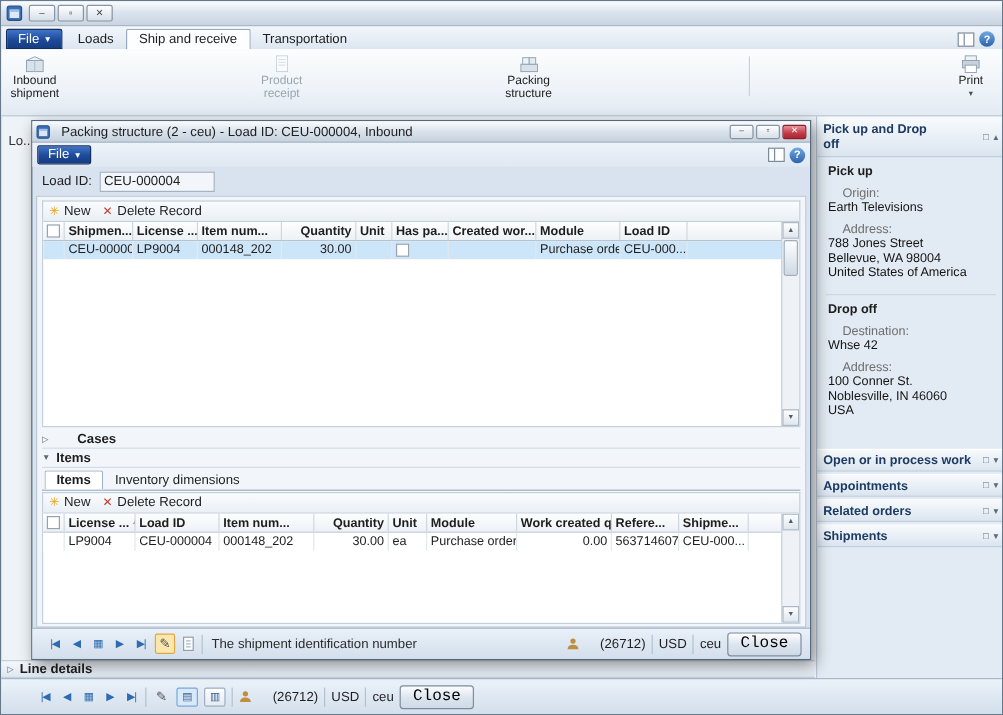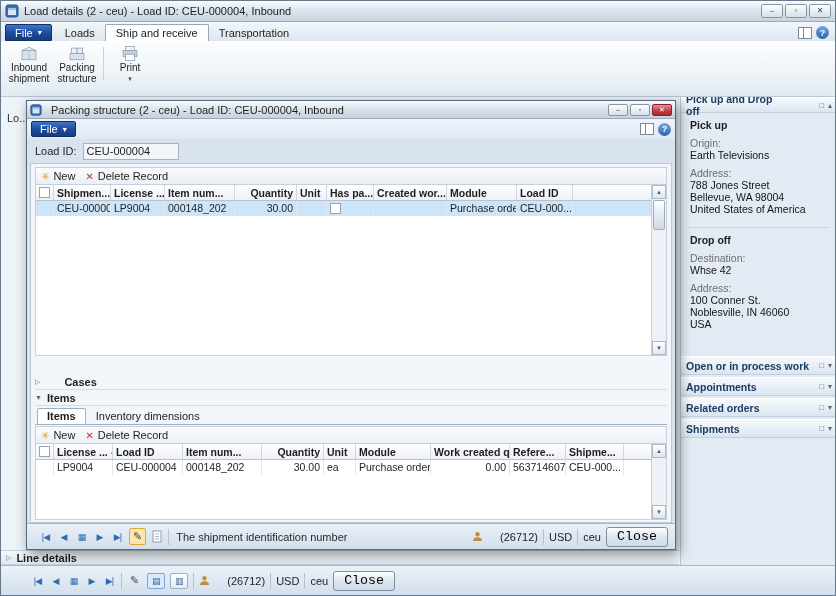--- a/index.html
+++ b/index.html
@@ -20,21 +20,21 @@
   .file-btn { height:17px; margin:0 3px 0 2px; padding:0 9px; background:linear-gradient(#3f74c8,#1d4a99 55%,#173c80); color:#fff; border:1px solid #122f60; border-radius:2px 2px 0 0; display:flex; align-items:center; gap:5px; }
   .file-btn .crt { font-size:8px; }
   .tab { height:17px; padding:0 10px; display:flex; align-items:center; }
   .tab.active { background:#fdfeff; border:1px solid #98a8ba; border-bottom:none; border-radius:2px 2px 0 0; }
   .tabstrip-right { margin-left:auto; display:flex; gap:4px; align-items:center; padding:0 4px 2px 0; }
   .layout-ic { width:14px; height:12px; border:1px solid #7b8a99; background:#fff; position:relative; }
   .layout-ic::after { content:""; position:absolute; left:4px; top:0; bottom:0; width:1px; background:#7b8a99; }
   .help-ic { width:13px; height:13px; border-radius:50%; background:linear-gradient(#71a9e2,#2c63a8); color:#fff; font-size:9px; font-weight:bold; display:flex; align-items:center; justify-content:center; }
 
   
-  .ribbon { position:absolute; top:40px; left:0; right:0; height:56px; background:linear-gradient(#fcfdfe,#eff4f9 55%,#e2eaf2); border-bottom:1px solid #b9c6d4; display:flex; padding:2px 2px 12px 4px; z-index:2; }
+  .ribbon { position:absolute; top:40px; left:0; right:0; height:56px; background:linear-gradient(#fcfdfe,#eff4f9 55%,#e2eaf2); border-bottom:1px solid #b9c6d4; display:flex; padding:2px 2px 12px 4px; z-index:2;justify-content:space-between; }
   .rbtn { width:48px; display:flex; flex-direction:column; align-items:center; padding-top:2px; font-size:10px; line-height:11px; text-align:center; }
   .rbtn.dis { color:#9aa5b1; }
   .rbtn.dis svg { opacity:.45; }
   .rbtn .crt { font-size:7px; color:#44505c; }
   .rsep { width:1px; background:#c6d2de; margin:4px 2px; }
 
   
   .partial-text { position:absolute; left:6px; top:111px; z-index:1; color:#333; }
   .line-details { position:absolute; left:0; top:549px; width:678px; height:15px; background:linear-gradient(#f4f8fc,#dfe8f1); border-top:1px solid #c4d0dc; border-bottom:1px solid #c4d0dc; display:flex; align-items:center; gap:5px; padding:0 5px; font-weight:bold; z-index:1; }
   .tri { font-size:7px; color:#5d6b79; }
@@ -46,25 +46,25 @@
   .pencil { font-size:11px; color:#4a4a4a; padding:1px 3px; }
   .pencil.hl { background:#fbe7ae; border:1px solid #dfa93f; border-radius:2px; }
   .toggle { width:18px; height:16px; border:1px solid #9fb0c2; border-radius:2px; background:linear-gradient(#fdfeff,#e3ebf4); display:flex; align-items:center; justify-content:center; font-size:9px; color:#3f618d; }
   .toggle.pressed { background:#d8e9fb; border-color:#7ba7d7; }
   .sb-msg { color:#2b2b2b; margin-left:2px; flex:1; white-space:nowrap; overflow:hidden; }
   .badge { display:flex; align-items:center; gap:17px; }
   .close-btn { min-width:58px; height:20px; border:1px solid #7e8d9e; border-radius:3px; background:linear-gradient(#fdfeff,#dde6ef 50%,#cfdae7); display:flex; align-items:center; justify-content:center; padding:0 10px;font-family:Liberation Mono, monospace; }
 
   
   .fact-panel { position:absolute; left:679px; top:96px; width:157px; bottom:30px; background:#e2eaf3; border-left:1px solid #b9c6d4; z-index:1; font-size:10.5px; }
-  .fact-hdr { height:16px; background:linear-gradient(#f7fafc,#dbe5f0); border-top:1px solid #fff; border-bottom:1px solid #c2cfdd; display:flex; align-items:center; padding:0 5px; color:#1d3b63; font-weight:bold;gap:32px; }
+  .fact-hdr { height:34px; background:linear-gradient(#f7fafc,#dbe5f0); border-top:1px solid #fff; border-bottom:1px solid #c2cfdd; display:flex; align-items:center; padding:0 5px; color:#1d3b63; font-weight:bold;gap:32px; }
   .fh-ics { margin-left:auto; display:flex; gap:4px; align-items:center; color:#5a6b7c; font-size:8px; font-weight:normal; }
   .fact-body { padding:3px 9px 0 9px; }
   .f-sub { font-weight:bold; margin:3px 0 1px; }
-  .f-lbl { color:#6e6e6e; margin-top:6px; }
+  .f-lbl { color:#6e6e6e; margin-top:6px;margin-left:12px; }
   .f-val { color:#141414; line-height:12px; }
   .f-div { border-top:1px solid #cdd8e4; margin:12px -2px 6px -2px; }
   .fact-gap { height:24px; }
   .fact-sec { height:19px; background:linear-gradient(#f7fafc,#dbe5f0); border-top:1px solid #fff; border-bottom:1px solid #c2cfdd; display:flex; align-items:center; padding:0 5px; color:#1d3b63; font-weight:bold; margin-top:2px; }
 
   
   .dialog { position:absolute; left:25px; top:99px; width:650px; height:450px; background:#d9e3ef; border:1px solid #56687c; box-shadow:3px 4px 12px rgba(0,0,0,.45); display:flex; flex-direction:column; z-index:10; }
   .dlg-titlebar { height:18px; background:linear-gradient(#fafcfe,#d9e2ec 50%,#c7d2de); border-bottom:1px solid #9aa9ba; display:flex; align-items:center; padding:0 3px; flex:0 0 auto; }
   .dlg-titlebar .winbtn { width:20px; height:12px; font-size:7px; }
   .dlg-file-row { height:20px; display:flex; align-items:center; padding:1px 4px; background:linear-gradient(#eef3f9,#dfe8f2); flex:0 0 auto; }
@@ -94,36 +94,35 @@
   .w54{flex-basis:54px}.w56{flex-basis:56px}.w57{flex-basis:57px}.w58{flex-basis:58px}
   .w59{flex-basis:59px}.w62{flex-basis:62px}.w70{flex-basis:70px}.w73{flex-basis:73px}
   .w75{flex-basis:75px}.w79{flex-basis:79px}
   .vscroll { position:absolute; top:0; right:0; bottom:0; width:15px; background:#eef2f6; border-left:1px solid #c4d0dc; }
   .sc-btn { position:absolute; left:0; right:0; height:14px; background:linear-gradient(#fdfeff,#dfe6ee); border:1px solid #aeb9c6; display:flex; align-items:center; justify-content:center; font-size:6px; color:#4f5d6b; }
   .sc-btn.top { top:0; } .sc-btn.bot { bottom:0; }
   .sc-thumb { position:absolute; left:1px; right:1px; top:15px; height:30px; background:linear-gradient(#fdfeff,#cfd9e4); border:1px solid #9fadbc; border-radius:2px; }
   .subtabs { display:flex; align-items:flex-end; height:18px; border-bottom:1px solid #9fb0c0; padding-left:2px; flex:0 0 auto; margin-top:1px; }
   .subtab { height:16px; padding:0 9px; display:flex; align-items:center; border:1px solid transparent; }
   .subtab.active { background:#fff; border-color:#9fb0c0; border-bottom-color:#fff; font-weight:bold; border-radius:2px 2px 0 0; }
-  .cases-hdr { margin-top:18px;gap:24px; }
+  .cases-hdr { margin-top:2px;gap:24px; }
   .dlg-statusbar { height:26px; background:linear-gradient(#e9f0f8,#d3dfec); border-top:1px solid #a9b8c9; display:flex; align-items:center; gap:5px; padding:0 7px 0 12px; flex:0 0 auto; }
   .attach-ic { display:flex; align-items:center; }
 </style>
 </head>
 <body>
 
 <div class="window">
 
   <div class="titlebar">
     <svg class="app-ic" viewBox="0 0 14 14">
         <rect x="1" y="1" width="12" height="12" rx="2" fill="#3c6eb4" stroke="#27508a"></rect>
         <rect x="3" y="4" width="8" height="7" fill="#dce8f5"></rect>
         <rect x="3" y="4" width="8" height="2" fill="#9cc0e8"></rect>
       </svg>
-    <span class="title-text">Load details (2 - ceu) - Load ID: CEU-000004, Inbound</span>
     <span class="winbtns">
       <span class="winbtn">–</span>
       <span class="winbtn">▫</span>
       <span class="winbtn">✕</span>
     </span>
   </div>
 
   <div class="tabstrip">
     <div class="file-btn">
       <span>File</span>
@@ -139,20 +138,29 @@
   </div>
 
   <div class="ribbon">
     <div class="rbtn">
       <svg width="26" height="22" viewBox="0 0 26 22">
           <rect x="4" y="7" width="18" height="12" fill="#d9e2ea" stroke="#8fa0b0"></rect>
           <path d="M4 7 L13 3 L22 7 Z" fill="#eef3f8" stroke="#8fa0b0"></path>
           <line x1="13" y1="7" x2="13" y2="19" stroke="#a9b8c6"></line>
         </svg>
       <span>Inbound shipment</span>
+    </div>
+    <div class="rbtn dis">
+      <svg width="26" height="22" viewBox="0 0 26 22">
+          <rect x="7" y="2" width="12" height="17" fill="#fff" stroke="#8fa0b0"></rect>
+          <line x1="9" y1="6" x2="17" y2="6" stroke="#a9b8c6"></line>
+          <line x1="9" y1="9" x2="17" y2="9" stroke="#a9b8c6"></line>
+          <line x1="9" y1="12" x2="17" y2="12" stroke="#a9b8c6"></line>
+        </svg>
+      <span>Product receipt</span>
     </div>
     <div class="rbtn">
       <svg width="26" height="22" viewBox="0 0 26 22">
           <rect x="4" y="11" width="18" height="8" fill="#d9e2ea" stroke="#8fa0b0"></rect>
           <rect x="6" y="4" width="7" height="7" fill="#eef3f8" stroke="#8fa0b0"></rect>
           <rect x="13" y="4" width="7" height="7" fill="#e3ebf2" stroke="#8fa0b0"></rect>
         </svg>
       <span>Packing structure</span>
     </div>
     <div class="rsep"></div>

